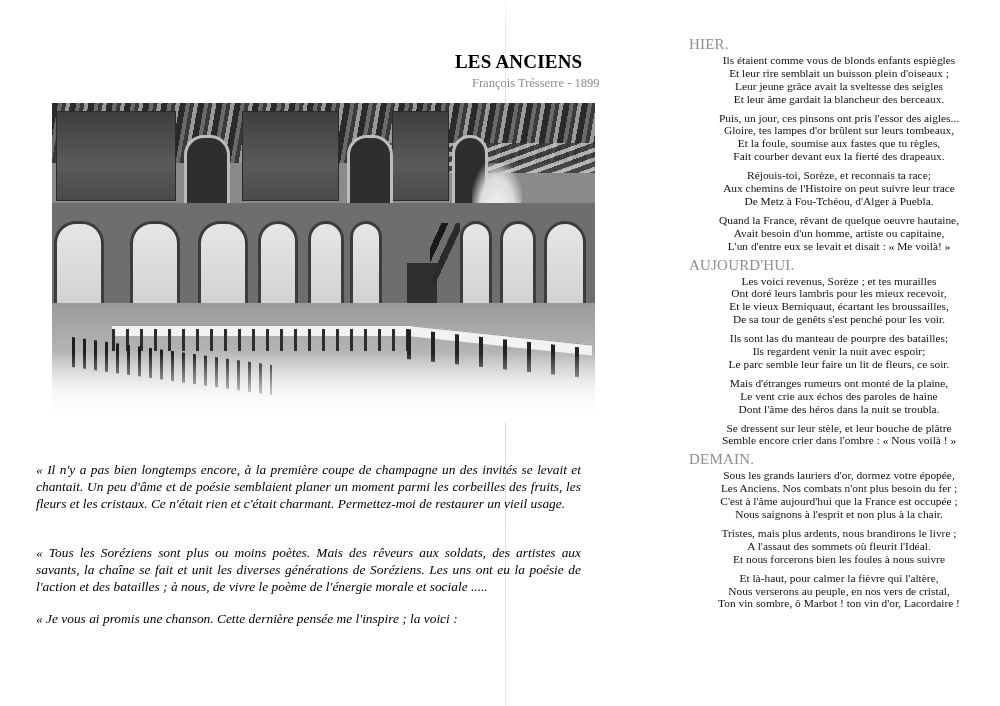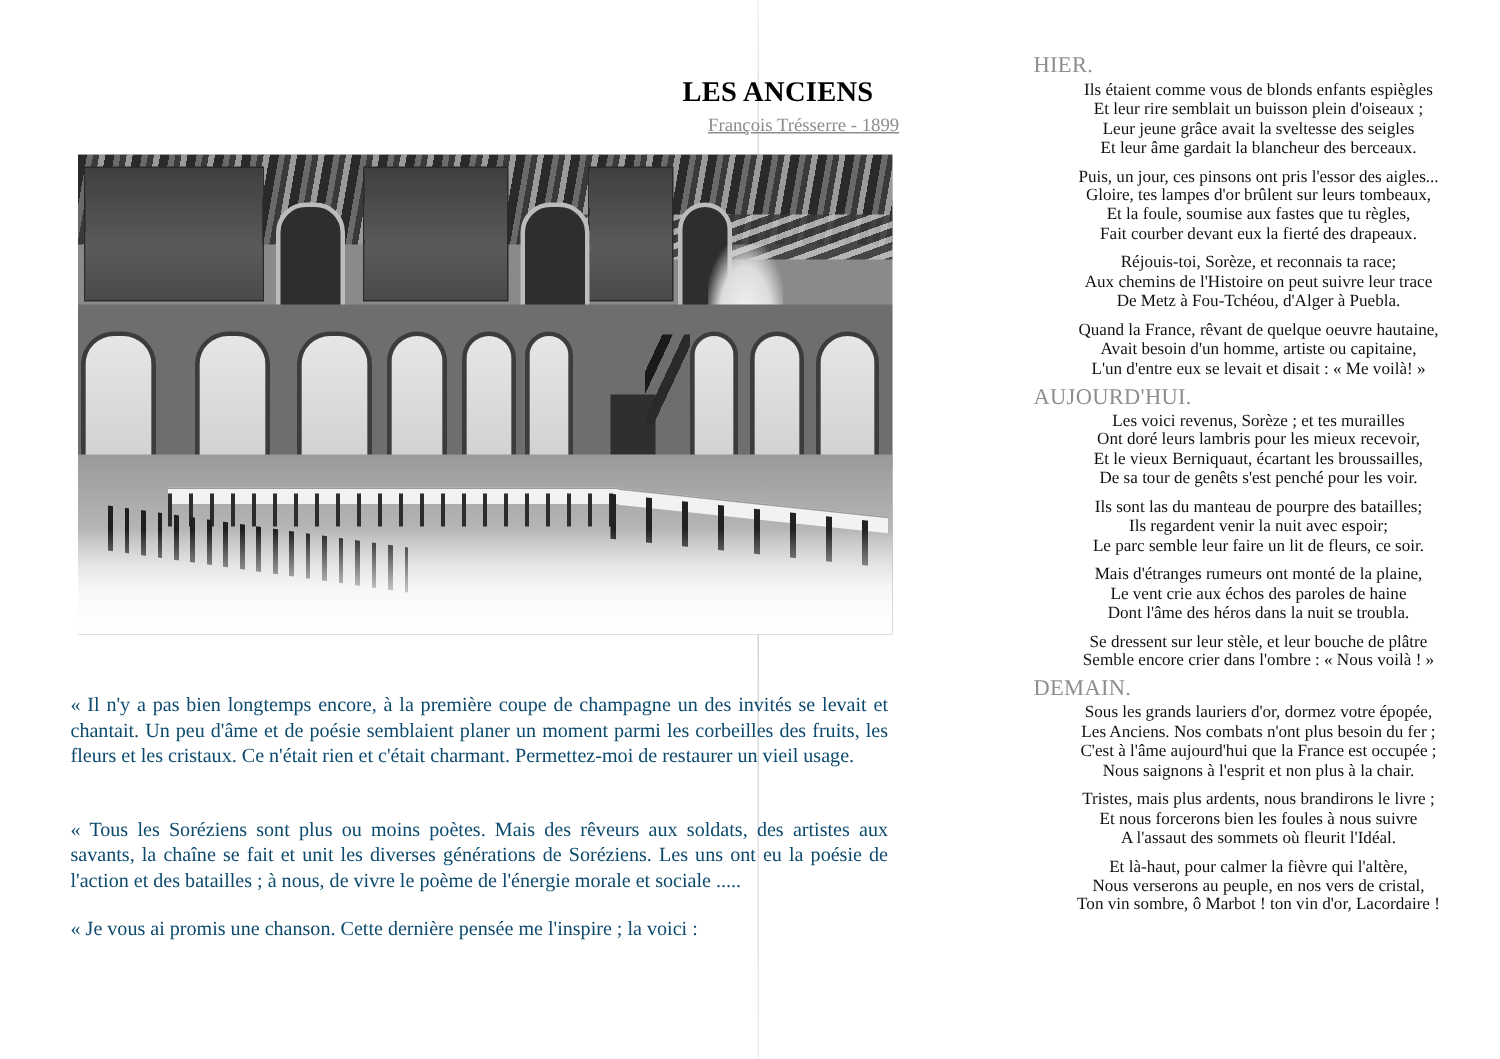--- a/index.html
+++ b/index.html
@@ -13,21 +13,21 @@
     position:absolute; left:505px; top:0; width:1px; height:706px;
     background:linear-gradient(to bottom, rgba(160,160,160,0.15), rgba(150,150,150,0.55) 30%, rgba(150,150,150,0.35) 70%, rgba(160,160,160,0.2));
   }
   .title {
     position:absolute; left:455px; top:51px; width:150px;
     font-weight:bold; font-size:19px; letter-spacing:0.2px; color:#000000;
     white-space:nowrap;
   }
   .subtitle {
     position:absolute; left:472px; top:76px;
-    font-size:12.5px; color:#8c8c8c; white-space:nowrap;text-decoration:underline;
+    font-size:12.5px; color:#8c8c8c; white-space:nowrap;
   }
   
   .photo {
     position:absolute; left:52px; top:103px; width:543px; height:320px;
     overflow:hidden;
     background:#8a8a8a;
   }
   .photo .ceiling {
     position:absolute; left:0; top:0; width:100%; height:60px;
     background:repeating-linear-gradient(100deg, #2a2a2a 0 6px, #6a6a6a 6px 10px, #3a3a3a 10px 14px, #9a9a9a 14px 18px);
@@ -83,23 +83,23 @@
   .photo .flags {
     position:absolute; left:378px; top:120px; width:30px; height:60px;
     background:linear-gradient(115deg, transparent 0 20%, #1a1a1a 20% 32%, transparent 32% 45%, #2a2a2a 45% 58%, transparent 58%);
   }
   .photo .fade {
     position:absolute; left:0; top:250px; width:100%; height:70px;
     background:linear-gradient(180deg, rgba(255,255,255,0) 0%, rgba(255,255,255,0.7) 55%, #ffffff 100%);
   }
   
   .prose {
-    position:absolute; left:47px; width:545px;
-    font-size:13.4px; line-height:17.2px;
-    color:#0c4a6e; text-align:justify;
+    position:absolute; left:36px; width:545px;
+    font-style:italic; font-size:13.4px; line-height:17.2px;
+    color:#000000; text-align:justify;
   }
   .prose p { margin:0; }
   
   .poem {
     position:absolute; left:689px; top:38px; width:300px;
     font-size:11.4px; line-height:12.9px; color:#111;
   }
   .section-heading {
     color:#8e8e8e; font-size:15px; margin:0 0 3px 0; letter-spacing:0.2px;
   }
@@ -211,22 +211,22 @@
   <div class="section">
     <div class="section-heading">DEMAIN.</div>
     <div class="stanza">
       <span class="line">Sous les grands lauriers d'or, dormez votre épopée,</span>
       <span class="line">Les Anciens. Nos combats n'ont plus besoin du fer ;</span>
       <span class="line">C'est à l'âme aujourd'hui que la France est occupée ;</span>
       <span class="line">Nous saignons à l'esprit et non plus à la chair.</span>
     </div>
     <div class="stanza">
       <span class="line">Tristes, mais plus ardents, nous brandirons le livre ;</span>
+      <span class="line">A l'assaut des sommets où fleurit l'Idéal.</span>
       <span class="line">Et nous forcerons bien les foules à nous suivre</span>
-      <span class="line">A l'assaut des sommets où fleurit l'Idéal.</span>
     </div>
     <div class="stanza">
       <span class="line">Et là-haut, pour calmer la fièvre qui l'altère,</span>
       <span class="line">Nous verserons au peuple, en nos vers de cristal,</span>
       <span class="line">Ton vin sombre, ô Marbot ! ton vin d'or, Lacordaire !</span>
     </div>
   </div>
 </div>
 
 </body></html>

